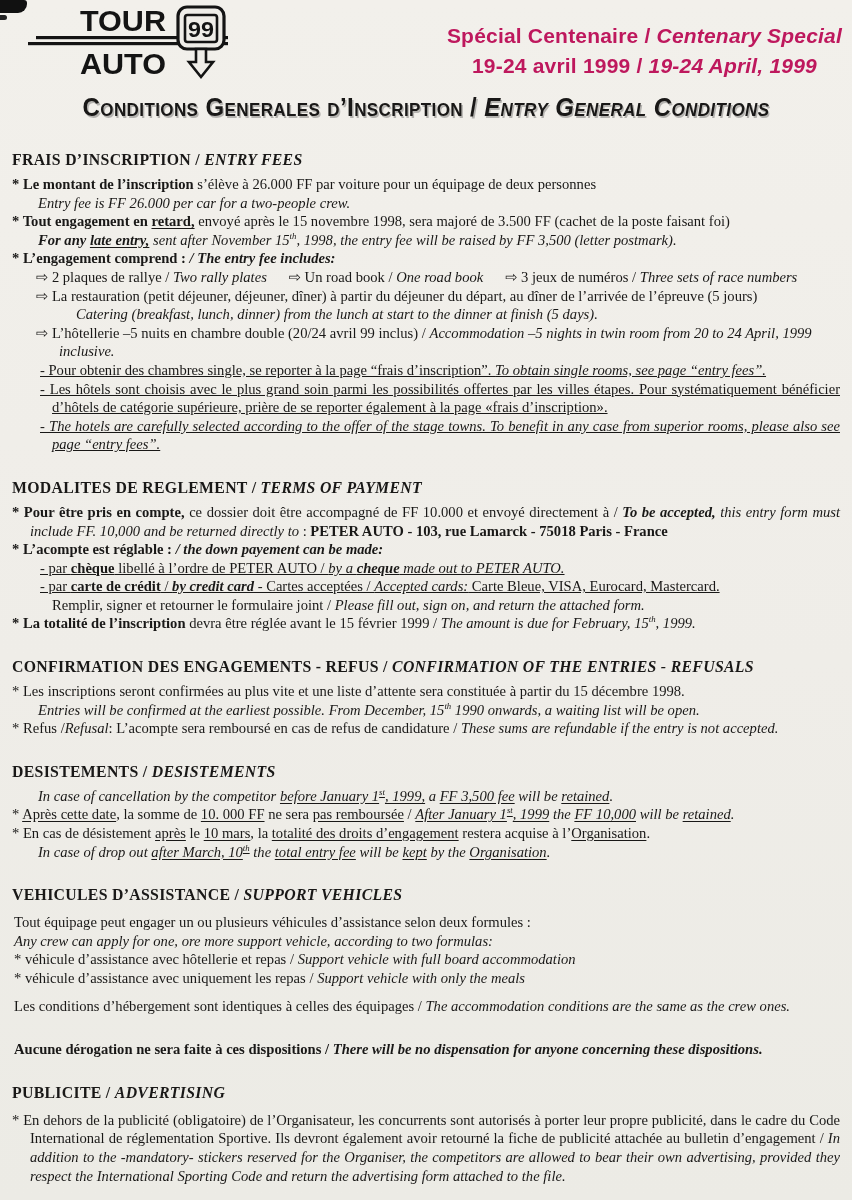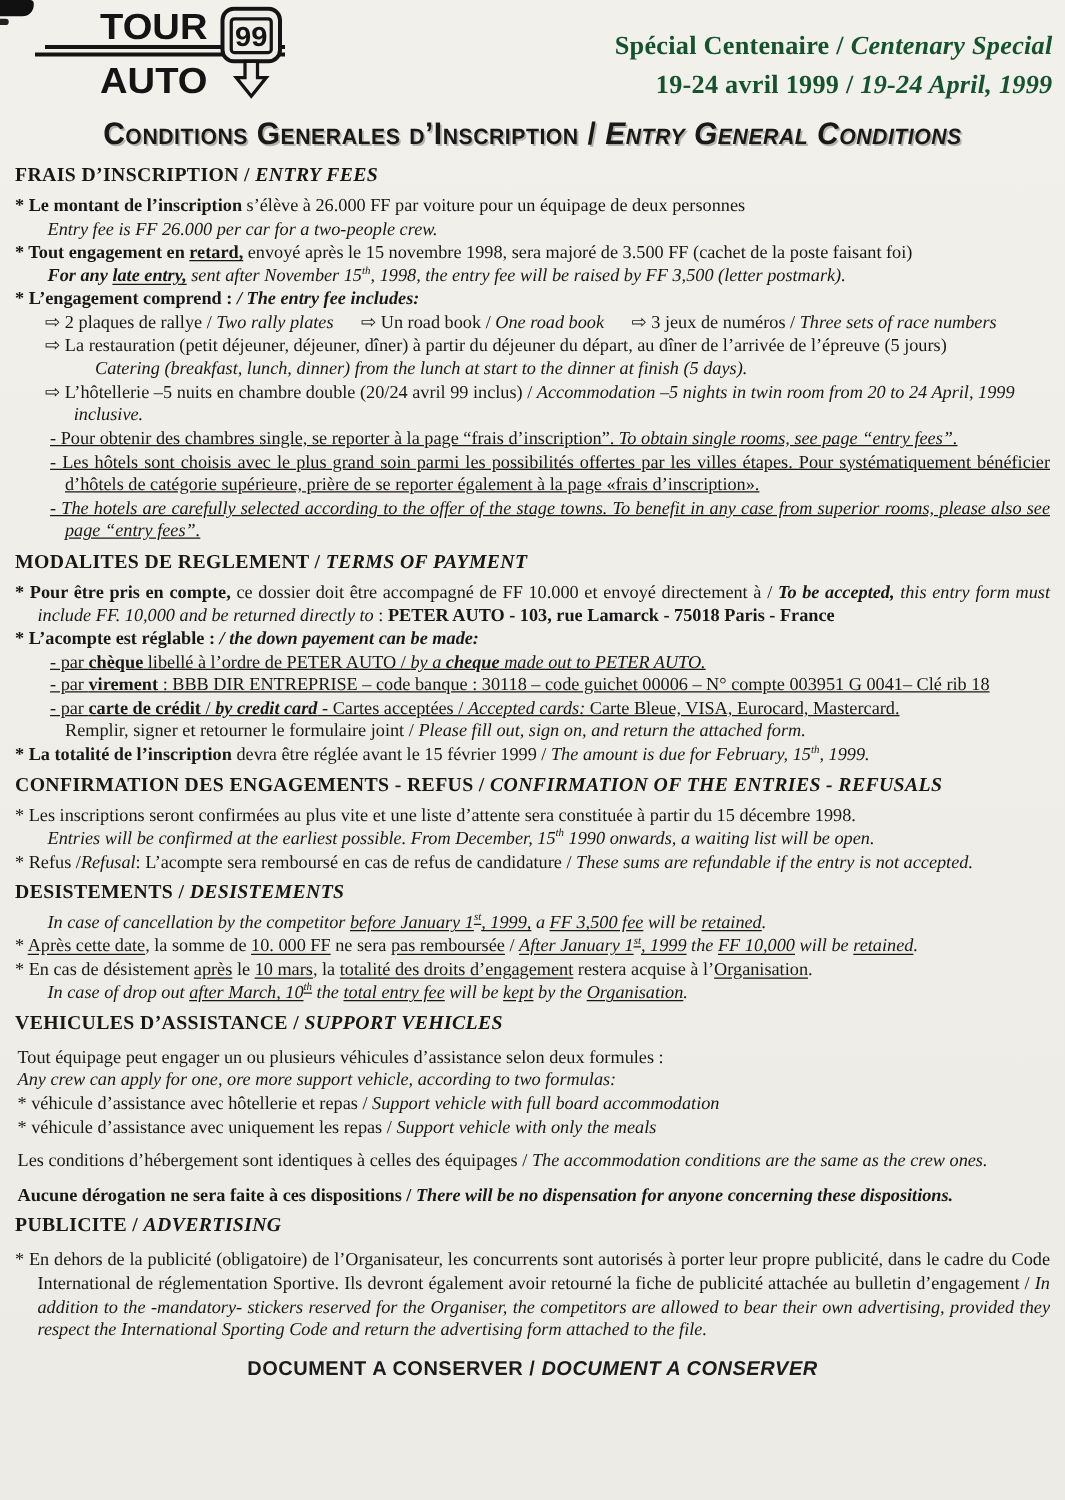--- a/index.html
+++ b/index.html
@@ -9,37 +9,37 @@
     color:#191817;
     font-family:"Liberation Serif", serif;
   }
   .corner-mark{position:absolute;left:0;top:0;width:27px;height:13px;background:#111;
     border-radius:0 3px 9px 0;}
   .corner-mark2{position:absolute;left:0;top:15px;width:7px;height:5px;background:#222;border-radius:0 3px 3px 0;}
 
   
   .header{position:relative;height:90px;}
   .logo{position:absolute;left:26px;top:5px;}
-  .hdr-right{position:absolute;right:10px;top:24px;text-align:right;
-    font-family:Liberation Serif, serif;color:#14532d;}
+  .hdr-right{position:absolute;right:10px;top:24px;text-align:center;
+    font-family:Liberation Sans, sans-serif;color:#be185d;}
   .hdr-line1{font-size:21px;font-weight:700;letter-spacing:0.2px;}
   .hdr-line2{font-size:21px;font-weight:700;letter-spacing:0.2px;margin-top:6px;}
 
   .doc-title{
     text-align:center;margin:4px 8px 2px 8px;
     font-family:"Liberation Sans", sans-serif;
     font-weight:700;font-size:24px;letter-spacing:0.4px;
     font-variant:small-caps;
     text-shadow:1.4px 1.4px 0 rgba(20,20,20,0.28);
     transform:scaleY(1.04);
   }
 
   
   .doc-body{padding:2px 12px 0 12px;font-size:14.6px;}
-  .section{margin-top:6px;}
+  .section{margin-top:25px;}
   .shead{margin:6px 0 6px 0;font-size:15.8px;font-weight:700;letter-spacing:0.3px;}
   .para{line-height:18.6px;}
   .para sup{font-size:0.6em;line-height:0;}
   .b{font-weight:700;}
   .i{font-style:italic;}
   .u{text-decoration:underline;text-underline-offset:2px;}
 
   .b0{padding-left:18px;text-indent:-18px;}   
   .en{padding-left:26px;}                      
   .ar{padding-left:47px;text-indent:-23px;}    
@@ -103,21 +103,20 @@
       <div class="para ar"><span>⇨ L’hôtellerie –5 nuits en chambre double (20/24 avril 99 inclus)  /  </span><span class="i">Accommodation –5 nights in twin room from 20 to 24 April, 1999 inclusive.</span></div>
       <div class="para d"><span>- Pour obtenir des chambres single, se reporter à la page “frais d’inscription”. </span><span class="i">To obtain single rooms, see page “entry fees”.</span></div>
       <div class="para d jus"><span>- Les hôtels sont choisis avec le plus grand soin parmi les possibilités offertes par les villes étapes. Pour systématiquement bénéficier d’hôtels de catégorie supérieure, prière de se reporter également à la page «frais d’inscription».</span></div>
       <div class="para d jus"><span class="i">- The hotels are carefully selected according to the offer of the stage towns. To benefit in any case from superior rooms, please also see page “entry fees”.</span></div>
     </section>
     <section class="section">
       <h2 class="shead"><span class="b">MODALITES DE REGLEMENT / </span><span class="b i">TERMS OF PAYMENT</span></h2>
       <div class="para b0 jus"><span class="b">* </span><span class="b">Pour être pris en compte,</span><span> ce dossier doit être accompagné de FF 10.000 et envoyé directement à / </span><span class="b i">To be accepted,</span><span class="i"> this entry form must include FF. 10,000 and be returned directly to </span><span>: </span><span class="b">PETER AUTO - 103, rue Lamarck - 75018 Paris - France</span></div>
       <div class="para b0"><span class="b">* </span><span class="b">L’acompte est réglable : </span><span class="b i">/ the down payement can be made:</span></div>
       <div class="para d"><span>- par </span><span class="b">chèque</span><span> libellé à l’ordre de PETER AUTO / </span><span class="i">by a </span><span class="b i">cheque</span><span class="i"> made out to PETER AUTO.</span></div>
-      <div class="para d"><span>- par </span><span class="b">virement</span><span> : BBB DIR ENTREPRISE – code banque : 30118 – code guichet 00006 – N° compte 003951 G 0041– Clé rib 18</span></div>
       <div class="para d"><span>- par </span><span class="b">carte de crédit</span><span> / </span><span class="b i">by credit card</span><span> - Cartes acceptées / </span><span class="i">Accepted cards:</span><span> Carte Bleue, VISA, Eurocard, Mastercard.</span></div>
       <div class="para d2"><span>Remplir, signer et retourner le formulaire joint / </span><span class="i">Please fill out, sign on, and return the attached form.</span></div>
       <div class="para b0"><span class="b">* </span><span class="b">La totalité de l’inscription</span><span> devra être réglée avant le 15 février 1999 / </span><span class="i">The amount is due for February, 15</span><sup class="i">th</sup><span class="i">, 1999.</span></div>
     </section>
     <section class="section">
       <h2 class="shead"><span class="b">CONFIRMATION DES ENGAGEMENTS - REFUS  / </span><span class="b i">CONFIRMATION OF THE ENTRIES - REFUSALS</span></h2>
       <div class="para b0"><span>* Les inscriptions seront confirmées au plus vite et une liste d’attente sera constituée à partir du 15 décembre 1998.</span></div>
       <div class="para en"><span class="i">Entries will be confirmed at the earliest possible. From December, 15</span><sup class="i">th</sup><span class="i"> 1990 onwards, a waiting list will be open.</span></div>
       <div class="para b0"><span>* Refus /</span><span class="i">Refusal</span><span>: L’acompte sera remboursé en cas de refus de candidature / </span><span class="i">These sums are refundable if the entry is not  accepted.</span></div>
     </section>

